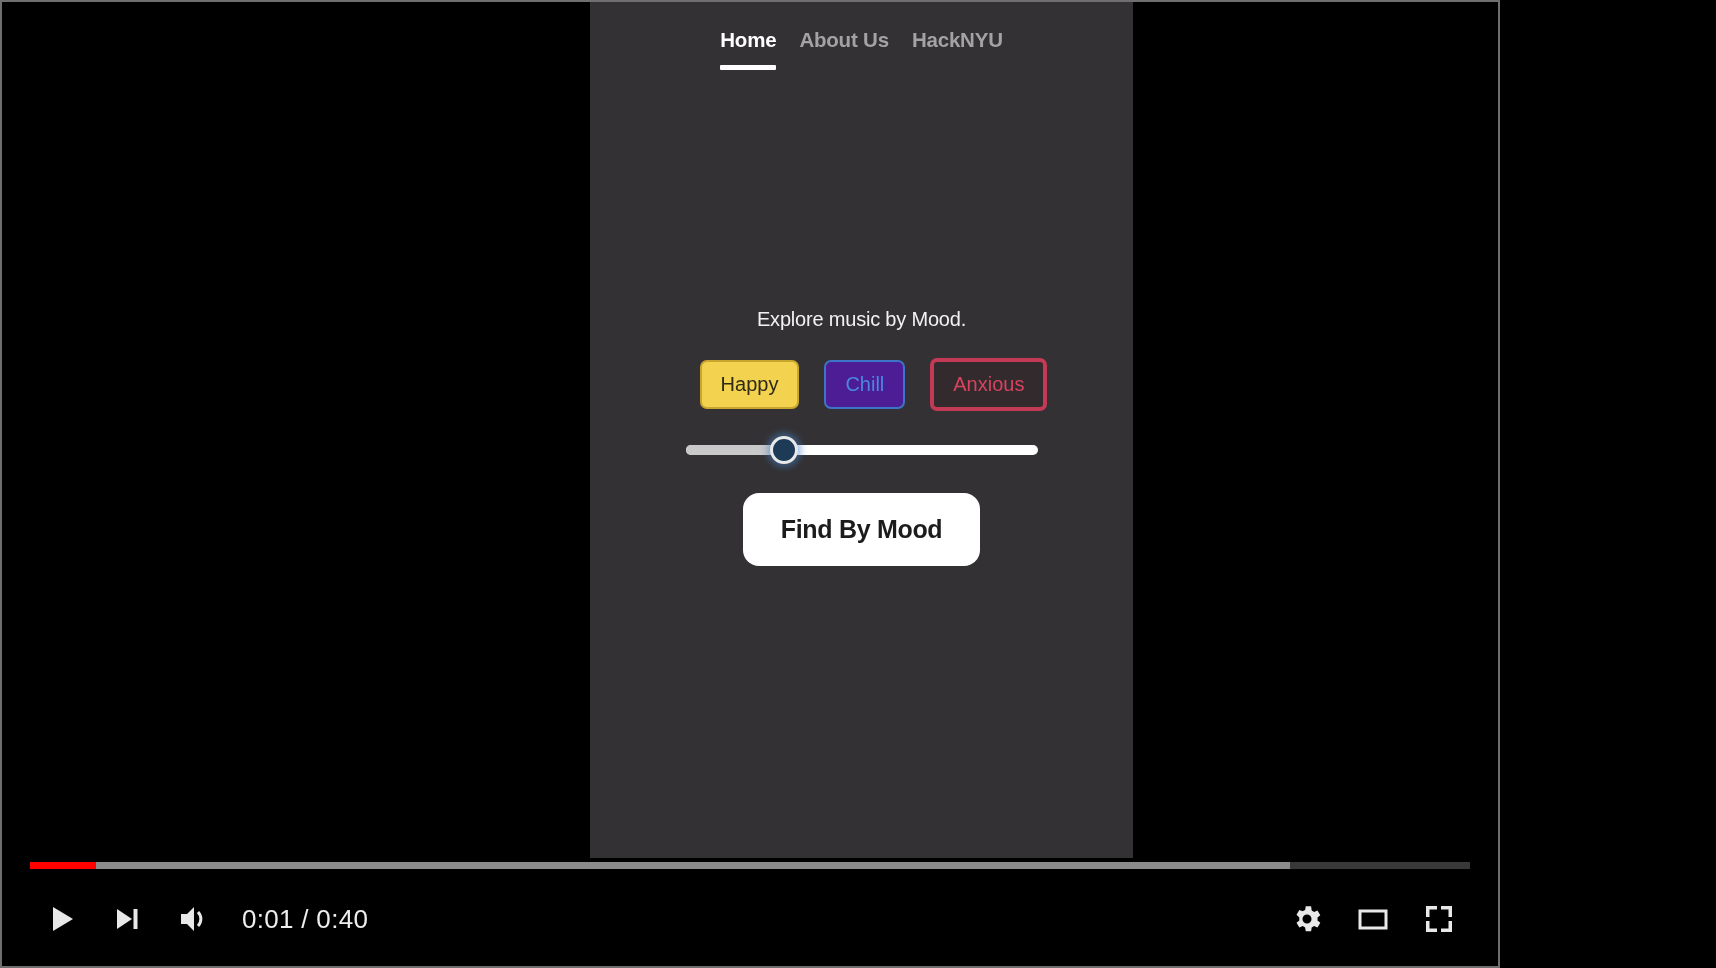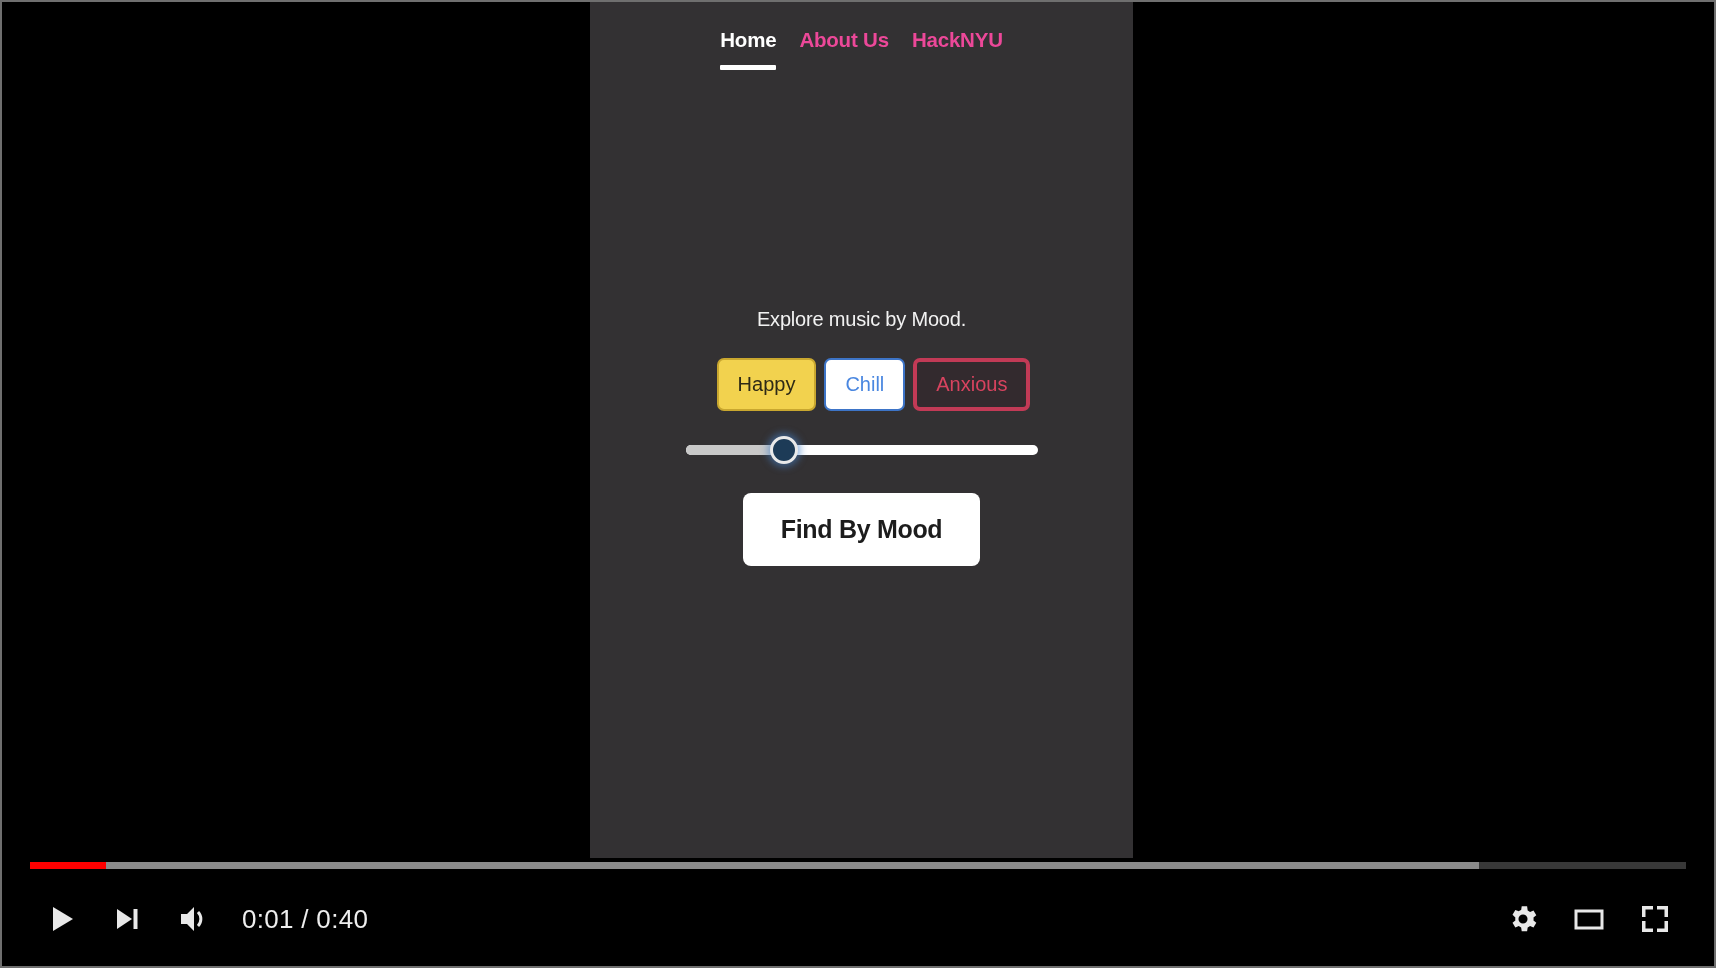--- a/index.html
+++ b/index.html
@@ -4,21 +4,21 @@
 <style>
   * { margin:0; padding:0; box-sizing:border-box; }
   html, body {
     width:1716px; height:968px;
     background:#000; overflow:hidden;
     font-family:"Liberation Sans", sans-serif;
     -webkit-font-smoothing:antialiased;
   }
   #stage {
     position:relative;
-    width:1716px; height:968px;
+    width:1500px; height:968px;
     background:#000;
     border:2px solid #6f6f6f;
   }
 
   
   #video-panel {
     position:absolute;
     left:588px; top:0;
     width:543px; height:964px;
     background:#333133;
@@ -27,21 +27,21 @@
 
   
   #nav {
     position:absolute;
     top:26px; left:0; width:100%;
     display:flex; justify-content:center;
     align-items:flex-start; gap:23px;
   }
   .nav-item {
     font-size:20.5px;
-    color:#ec4899;
+    color:#a3a3a3;
     font-weight:700;
     letter-spacing:-0.2px;
     padding-bottom:4px;
     position:relative;
     white-space:nowrap;
   }
   .nav-item.active { color:#ffffff; }
   .nav-underline {
     position:absolute;
     left:0; right:0; bottom:-14px;
@@ -69,21 +69,21 @@
     font-size:20px;
     color:#f2f2f2;
     font-weight:400;
     letter-spacing:-0.2px;
     white-space:nowrap;
   }
 
   
   #mood-row {
     margin-top:27px;
-    display:flex; gap:8px;padding-left:24px;
+    display:flex; align-items:center; gap:25px;padding-left:24px;
   }
   .mood-btn {
     border-radius:7px;
     font-size:20px;
     font-weight:400;
     padding:11px 19px;
     line-height:1.15;
     white-space:nowrap;
     background:transparent;
   }
@@ -140,21 +140,21 @@
 
   
   #cta-button {
     margin-top:30px;
     background:#ffffff;
     color:#1c1c1c;
     font-size:25px;
     font-weight:700;
     letter-spacing:-0.3px;
     padding:22px 38px;
-    border-radius:8px;
+    border-radius:16px;
     border:none;
     white-space:nowrap;
   }
 
   
   #video-footer {
     position:absolute;
     left:0; right:0; bottom:30px;
     text-align:center;
     font-size:19px;
@@ -225,21 +225,21 @@
       <div class="nav-item">
         <span>HackNYU</span>
       </div>
     </nav>
 
     <div id="hero">
       <p id="subtitle">Explore music by Mood.</p>
 
       <div id="mood-row">
         <button class="mood-btn happy" style="background: rgb(242, 210, 78); border-color: rgb(201, 167, 47); color: rgb(46, 42, 22);">Happy</button>
-        <button class="mood-btn chill" style="background: #ffffff; border-color: rgb(61, 116, 199); color: rgb(74, 135, 224);">Chill</button>
+        <button class="mood-btn chill" style="background: #4c1d95; border-color: rgb(61, 116, 199); color: rgb(74, 135, 224);">Chill</button>
         <button class="mood-btn anxious" style="background: rgb(51, 42, 46); border-color: rgb(194, 58, 86); color: rgb(216, 67, 95);">Anxious</button>
       </div>
 
       <div id="slider-wrap">
         <div id="slider-track">
           <div id="slider-track-filled" style="width: 28%;"></div>
         </div>
         <div id="slider-thumb" style="left: 28%;"></div>
       </div>
 

